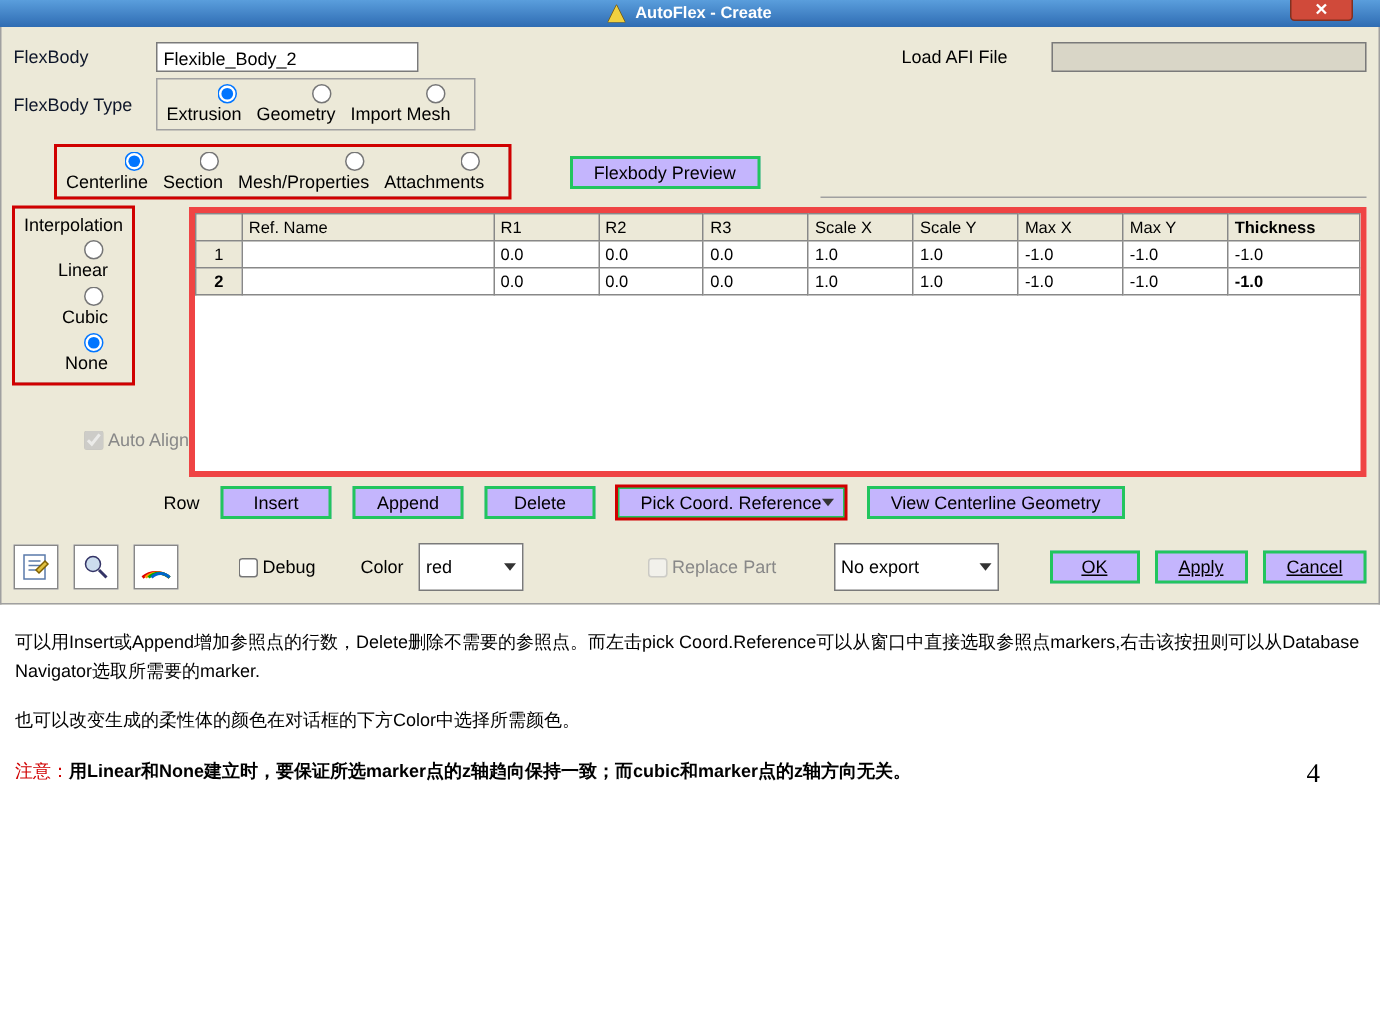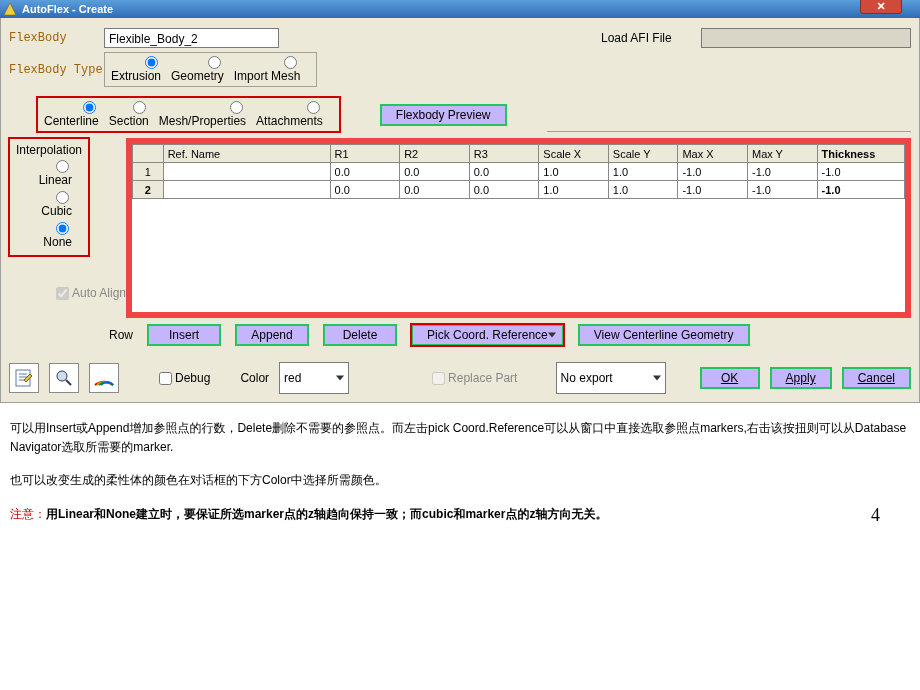--- a/index.html
+++ b/index.html
@@ -1,41 +1,41 @@
 <!DOCTYPE html>
 <html><head>
 <meta charset="utf-8">
 <style>
   * { box-sizing: border-box; font-family: "Microsoft Sans Serif", Tahoma, Arial, sans-serif; font-size: 12px; }
   body { margin: 0; background: #fff; width: 920px; }
   .slide { background: #fff; }
 
   
-  .titlebar { height: 18px; background: linear-gradient(#5a9edc, #2f6cb3); color: #fff; display: flex; align-items: center; padding: 0 4px; position: relative; }
+  .titlebar { height: 18px; background: linear-gradient(#5a9edc, #2f6cb3); color: #fff; display: flex; align-items: center; padding: 0 4px; position: relative; justify-content: center; }
   .titlebar .appicon { width: 12px; height: 12px; margin-right: 6px; display:inline-block;}
   .titlebar .appicon svg { display:block; }
   .titlebar .title { font-weight: bold; font-size: 11px; }
   .closebtn { position: absolute; right: 18px; top: -2px; width: 42px; height: 16px; background: #d04a3a; border: 1px solid #803020; border-radius: 0 0 3px 3px; display:flex; align-items:center; justify-content:center; color:#fff; font-weight:bold; font-size:11px;}
   .closebtn::before { content:"✕"; }
 
   .client { background: #ece9d8; padding: 6px 8px 8px 8px; border: 1px solid #a0a0a0; border-top:none;}
   .row { display: flex; align-items: center; margin: 4px 0; }
-  .lbl { width: 95px; color: #a16207; font-family: Liberation Mono, monospace; }
+  .lbl { width: 95px; color: #0f172a; }
   .textfield { height: 20px; border: 1px solid #7a7a7a; background: #fff; padding: 1px 4px; line-height:18px;}
   .radio { display: inline-flex; align-items: flex-end; margin-right: 10px; flex-direction: column; }
   .radio input { margin: 0 3px 0 0; }
   .panelbox { border: 1px solid #a0a0a0; background: #ece9d8; padding: 3px 6px; display:inline-flex; align-items:center; min-height:26px;}
   .btn { height: 22px; border: 2px solid #22c55e; background: #c4b5fd; padding: 0 14px; display:inline-flex; align-items:center; justify-content:center; cursor:default;}
   .redhl { outline: 2px solid #d00000; outline-offset: -1px; }
 
   .mainarea { display:flex; margin-top:6px; }
   .interpgroup { border:1px solid #a0a0a0; padding:2px 6px 6px 6px; width:80px; }
   .interpgroup .grouplbl { margin:2px 0 3px 0; }
   .interpgroup .radiolist { display:flex; flex-direction:column; gap:4px;}
-  .gridwrap { flex:1; border:6px solid #ef4444; background:#fff; height:180px; overflow:hidden;}
+  .gridwrap { flex:1; border:4px solid #ef4444; background:#fff; height:180px; overflow:hidden;}
   table.grid { border-collapse:collapse; width:100%; }
   table.grid th, table.grid td { border:1px solid #888; height:18px; padding:0 4px; text-align:left; background:#fff; font-size:11px; white-space:nowrap;}
   table.grid th { background:#ece9d8; font-weight:normal;}
   table.grid .rowhdr { background:#ece9d8; text-align:center; width:22px;}
   table.grid th.bold { font-weight:bold; }
 
   .chk { display:inline-flex; align-items:center; gap:3px; }
   .chk input { margin:0;}
   .disabled { color:#888;padding-left:47px; }
 

